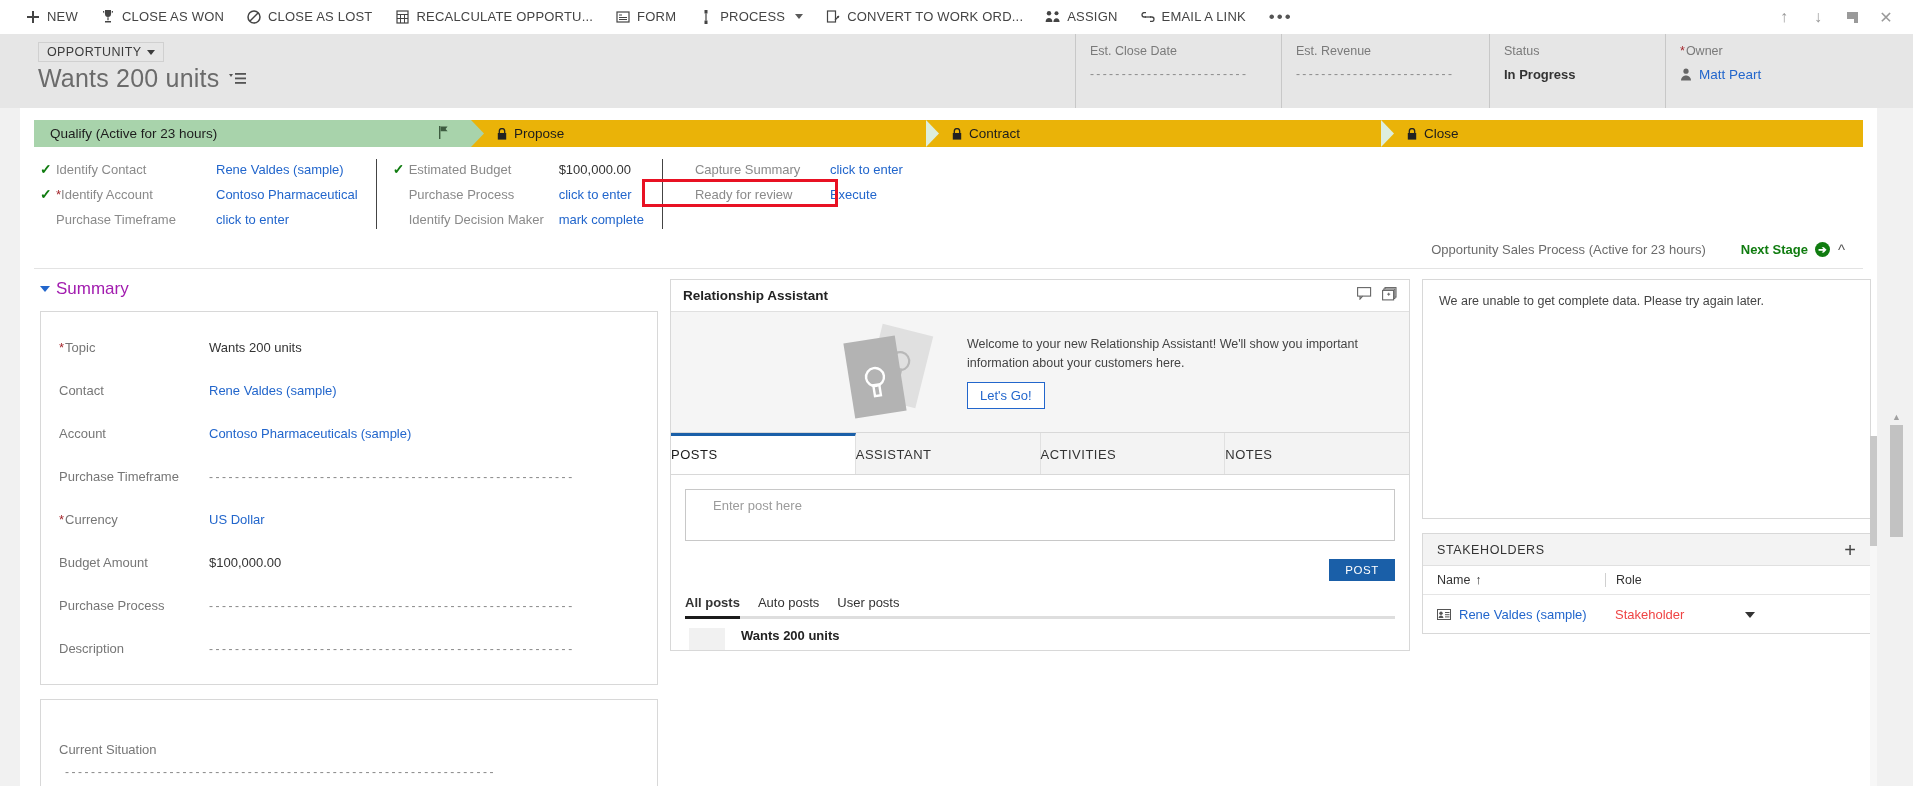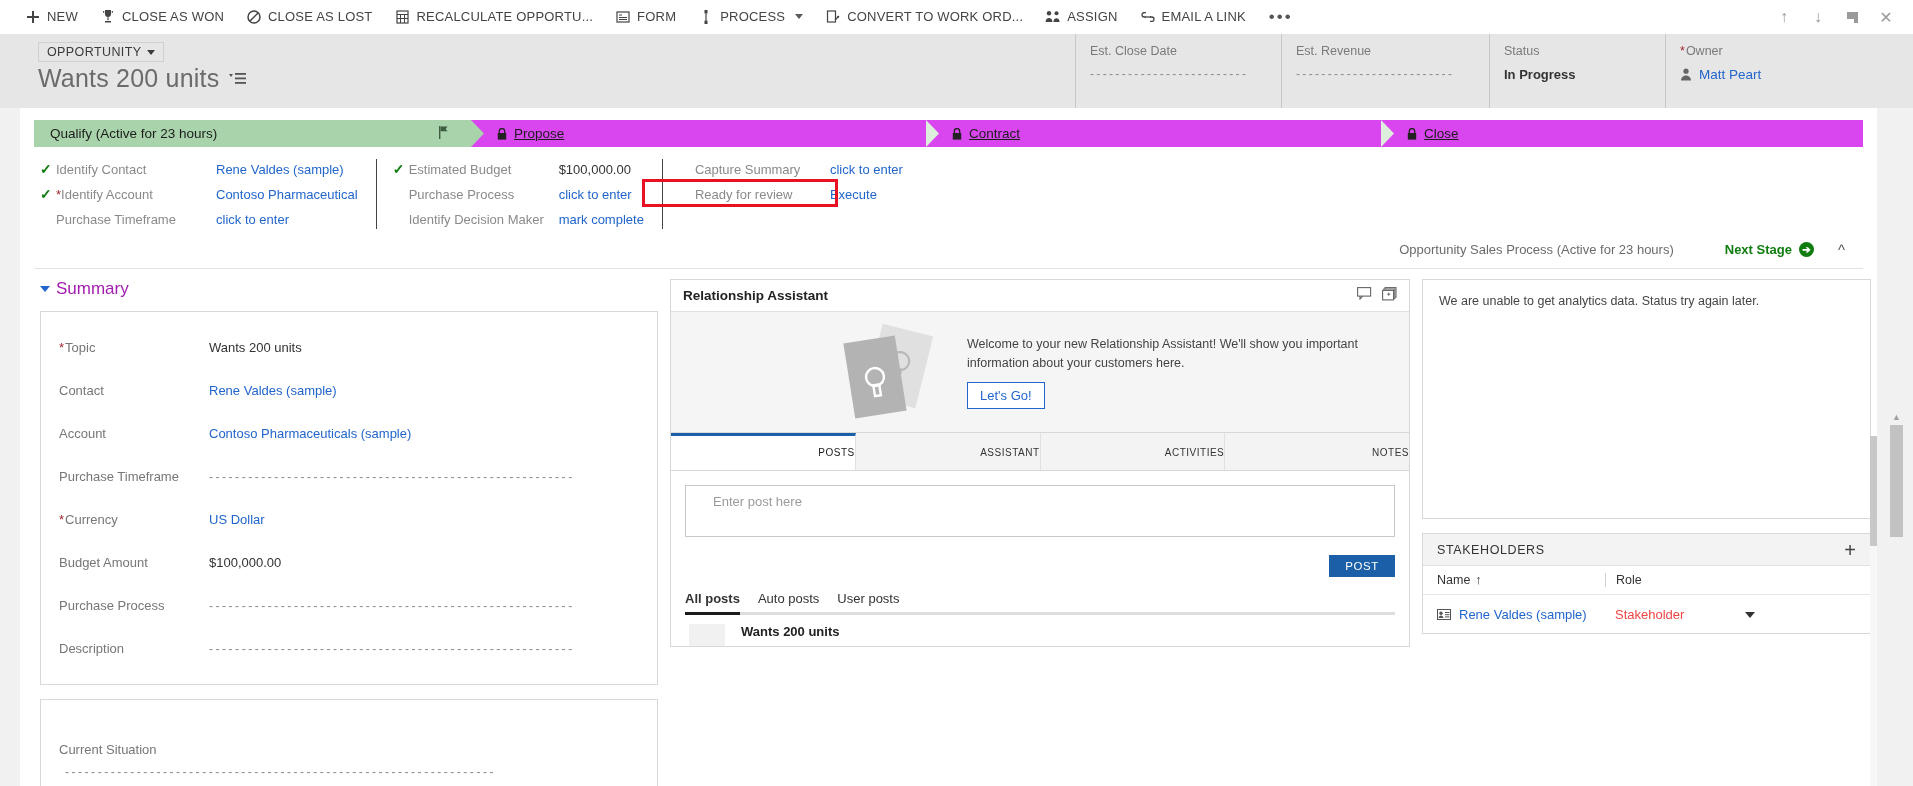--- a/index.html
+++ b/index.html
@@ -85,21 +85,21 @@
   .content { position: absolute; left: 20px; top: 0; right: 36px; bottom: 0; background: #ffffff; }
 
   
   .bpf { padding: 12px 14px 0 14px; }
   .stage-bar { display: flex; height: 27px; }
   .stage {
     position: relative; display: flex; align-items: center;
     font-size: 13.5px; color: #1d1d1d; padding-left: 18px;
   }
   .stage.active { background: #a8d3ab; padding-left: 16px; }
-  .stage.inactive { background: #d946ef; text-decoration: underline; }
+  .stage.inactive { background: #eab308; }
   .stage .chev-out {
     position: absolute; right: -13px; top: 0; width: 13px; height: 27px; z-index: 2;
   }
   .stage-label { white-space: nowrap; }
   .lock-ico { margin-right: 7px; display:inline-flex; }
   .flag-ico { position:absolute; right: 22px; top:6px; color:#4e6c50;}
 
   .stage-detail {
     display: flex; margin-top: 12px; padding-left: 6px; position: relative;
   }
@@ -116,21 +116,21 @@
   .col3 .sd-name { width: 135px; }
 
   .redbox {
     position: absolute; border: 3px solid #e81123;
     left: 608px; top: 20px; width: 196px; height: 28px;
     pointer-events: none;
   }
 
   .bpf-footer {
     display: flex; align-items: center; justify-content: flex-end;
-    gap: 16px; padding: 12px 10px 6px 0; font-size: 13px;
+    gap: 0; padding: 12px 10px 6px 0; font-size: 13px;
   }
   .bpf-proc-name { color: #6b6b6b; }
   .next-stage { color: #107c10; font-weight: bold; display:flex; align-items:center; gap:7px; cursor:pointer;padding-left:35px; }
   .arrow-circle {
     width: 15px; height: 15px; border-radius: 50%; background:#107c10;
     display:inline-flex; align-items:center; justify-content:center; color:#fff; font-size:10px;
   }
   .chev-up { color:#555; font-size: 15px; cursor:pointer; padding: 0 8px; }
 
   .hrule { height:1px; background:#e3e3e3; margin: 4px 0 0 0; }
@@ -170,21 +170,21 @@
   .ra-card-b { position:absolute; left:2px; top:12px; width:52px; height:76px; background:#b3b3b3; transform: rotate(-9deg); }
   .bulb { position:absolute; }
   .ra-text { font-size:12.5px; color:#444; line-height:1.45; }
   .lets-go {
     margin-top:10px; display:inline-block; border:1px solid #2266cc; color:#2266cc;
     background:#fff; font-size:13px; padding:5px 12px; cursor:pointer;
   }
 
   .tabs { display:flex; border-bottom:1px solid #d8d8d8; background:#fff; }
   .tab {
-    flex:1; text-align:right; padding:14px 0 12px; font-size:10px; color:#333;
+    flex:1; text-align:left; padding:14px 0 12px; font-size:13px; color:#333;
     background:#f3f3f3; border-right:1px solid #e0e0e0; cursor:pointer; letter-spacing:.5px;
   }
   .tab.sel { background:#fff; border-top:3px solid #1a5fa8; padding-top:11px; color:#1b1b1b; }
   .posts-area { padding: 14px 14px 0 14px; background:#fff;}
   .post-input {
     width:100%; height:52px; border:1px solid #c8c8c8; background:#fff;
     padding:8px 27px; font-size:13px; color:#444;
     font-family:"Liberation Sans", sans-serif; resize:none;
   }
   .post-input::placeholder { color:#9b9b9b; }
@@ -638,21 +638,21 @@
               <div class="post-item">
                 <div class="post-avatar"></div>
                 <div class="post-title">Wants 200 units</div>
               </div>
             </div>
           </div>
         </div>
 
         <div class="col-right">
           <div class="analytics">
-            <div class="analytics-msg">We are unable to get analytics data. Status try again later.</div>
+            <div class="analytics-msg">We are unable to get complete data. Please try again later.</div>
           </div>
 
           <div class="stakeholders">
             <div class="sh-head">
               <span class="sh-title">STAKEHOLDERS</span>
               <span class="sh-plus">+</span>
             </div>
             <div class="sh-cols">
               <div class="sh-c1">
                 <span>Name</span>

